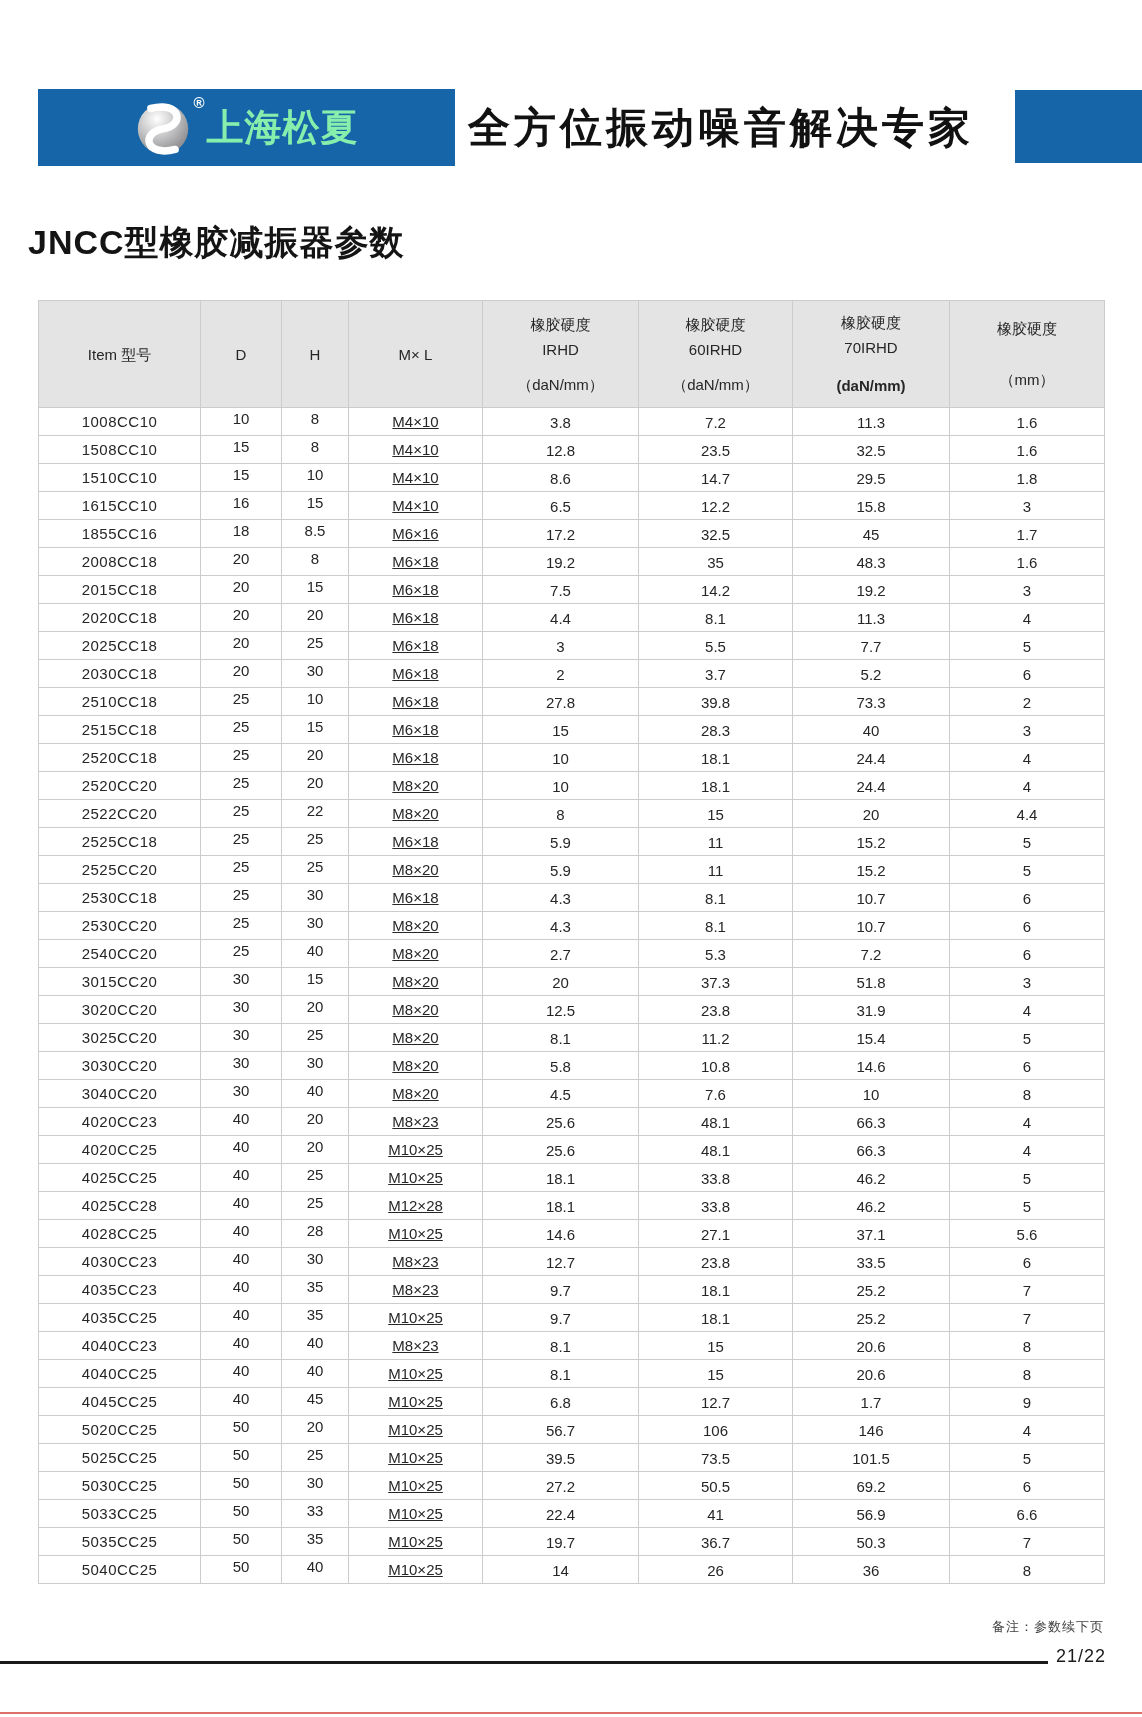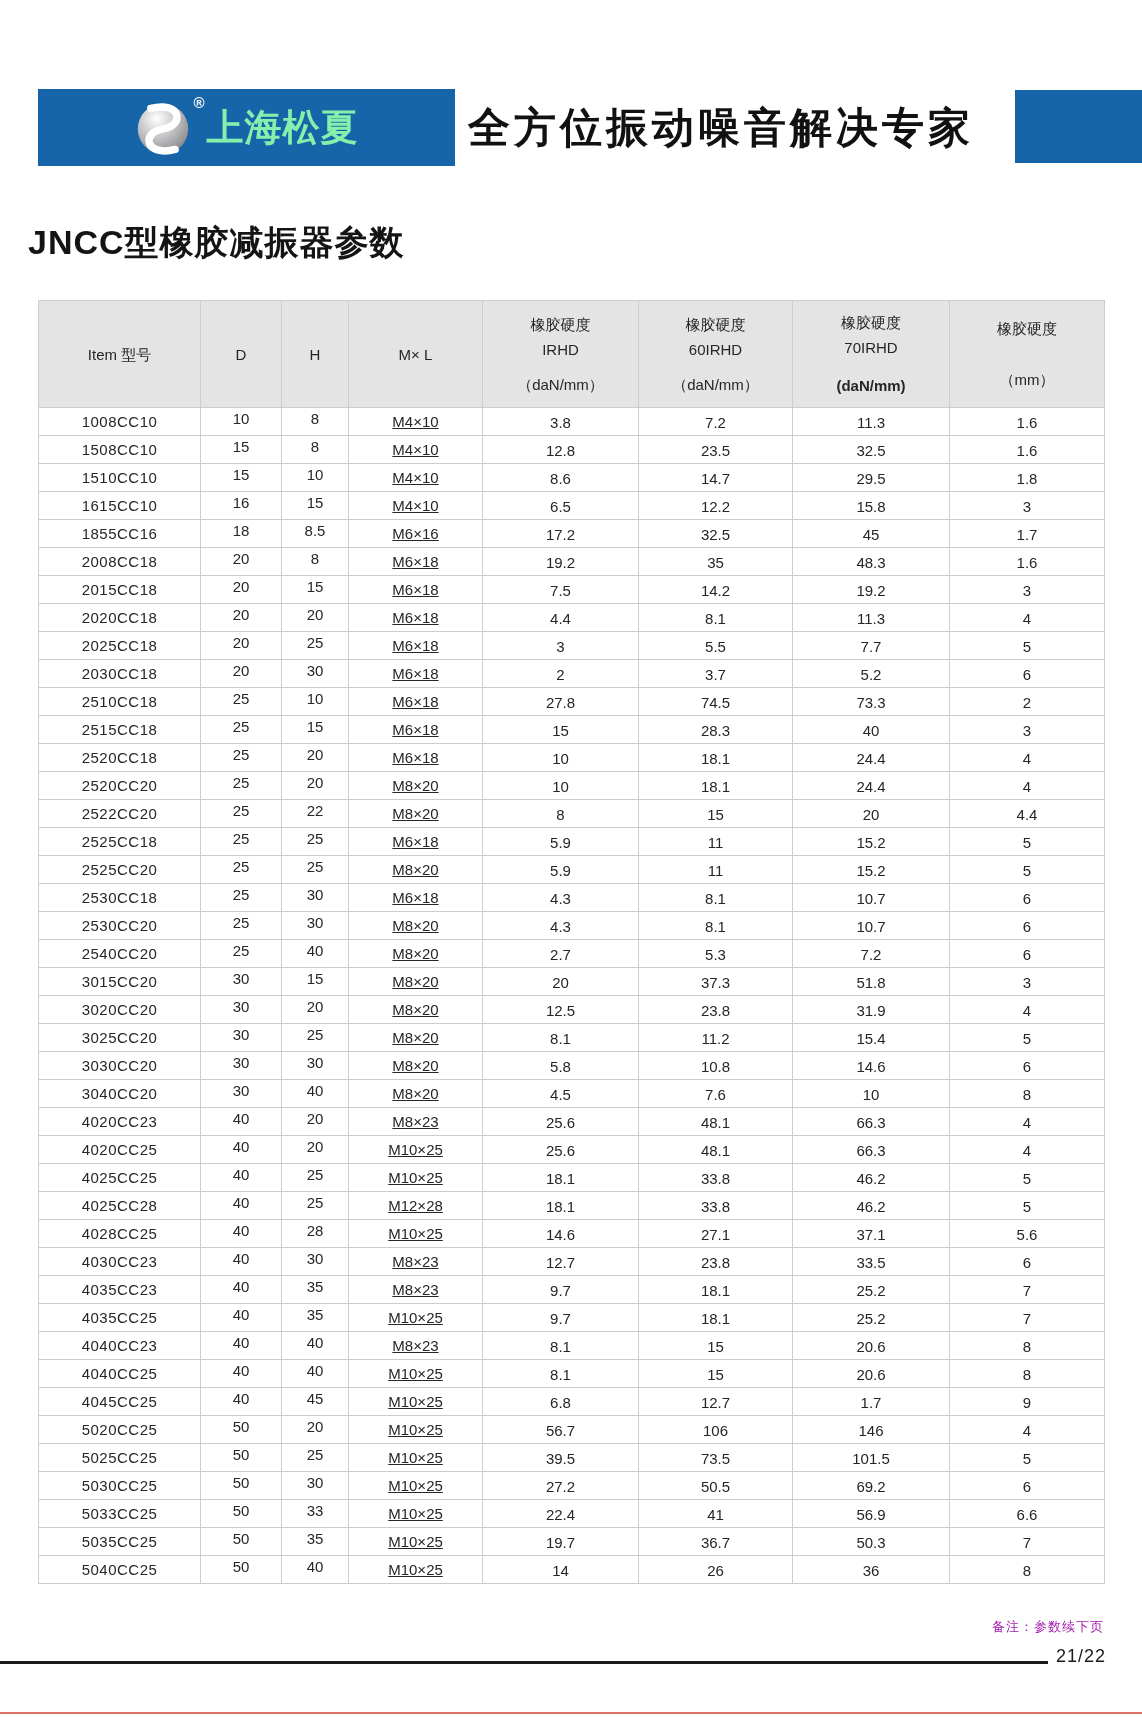--- a/index.html
+++ b/index.html
@@ -69,21 +69,21 @@
   table.params tbody td.col-3 { vertical-align:middle;text-decoration:underline; }
   table.params tbody td.col-1, table.params tbody td.col-2 {
     vertical-align:top; padding-top:2px;
   }
   table.params tbody td.col-4, table.params tbody td.col-5,
   table.params tbody td.col-6, table.params tbody td.col-7 {
     vertical-align:bottom; padding-bottom:4px;
   }
   
   .note {
-    position:absolute; right:38px; top:1618px; font-size:13px; color:#a21caf;
+    position:absolute; right:38px; top:1618px; font-size:13px; color:#404040;
     letter-spacing:1px;
   }
   .footer-rule {
     position:absolute; left:0; top:1661px; width:1048px; height:3px;
     background:var(--rule-black,#1a1a1a);
   }
   .page-num {
     position:absolute; left:1056px; top:1646px; font-size:18px; color:#1a1a1a;
     letter-spacing:1px;
   }
@@ -267,21 +267,21 @@
           <td class="col-5" data-name="cell-irhd60">3.7</td>
           <td class="col-6" data-name="cell-irhd70">5.2</td>
           <td class="col-7" data-name="cell-compression">6</td>
         </tr>
         <tr data-name="table-row">
           <td class="col-0" data-name="cell-item">2510CC18</td>
           <td class="col-1" data-name="cell-d">25</td>
           <td class="col-2" data-name="cell-h">10</td>
           <td class="col-3" data-name="cell-mxl">M6×18</td>
           <td class="col-4" data-name="cell-irhd">27.8</td>
-          <td class="col-5" data-name="cell-irhd60">74.5</td>
+          <td class="col-5" data-name="cell-irhd60">39.8</td>
           <td class="col-6" data-name="cell-irhd70">73.3</td>
           <td class="col-7" data-name="cell-compression">2</td>
         </tr>
         <tr data-name="table-row">
           <td class="col-0" data-name="cell-item">2515CC18</td>
           <td class="col-1" data-name="cell-d">25</td>
           <td class="col-2" data-name="cell-h">15</td>
           <td class="col-3" data-name="cell-mxl">M6×18</td>
           <td class="col-4" data-name="cell-irhd">15</td>
           <td class="col-5" data-name="cell-irhd60">28.3</td>

